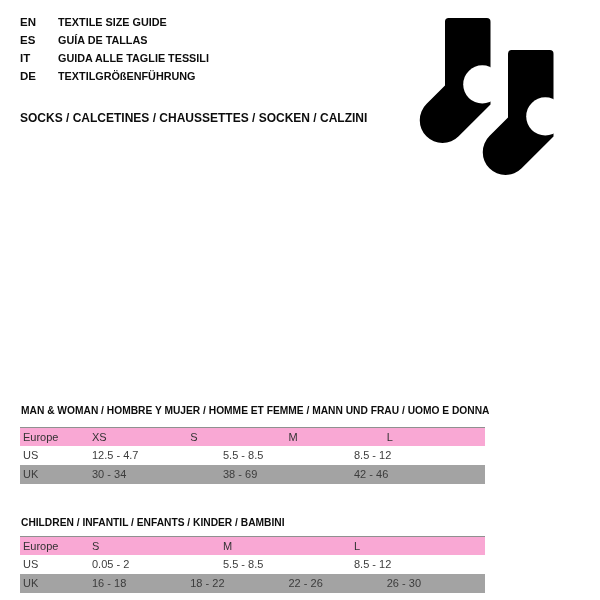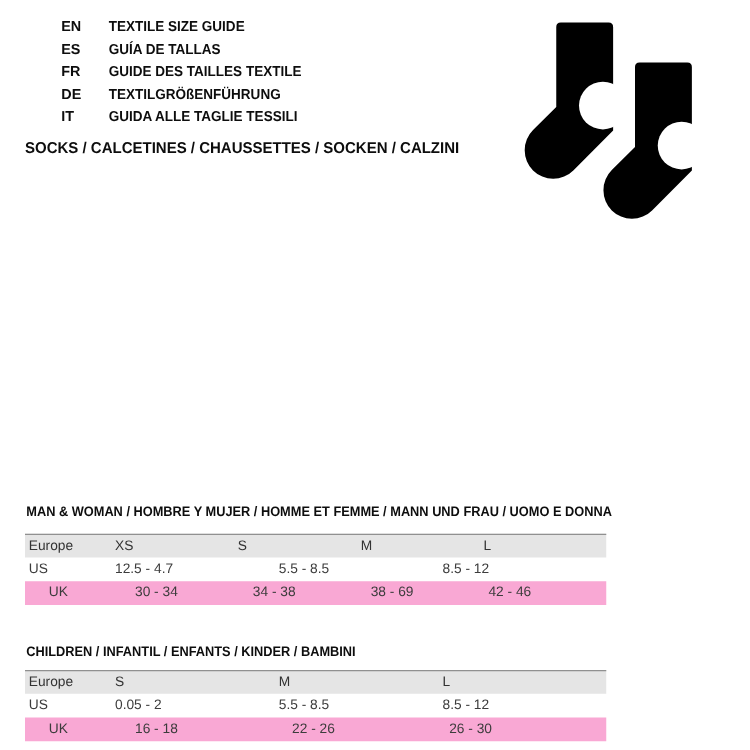--- a/index.html
+++ b/index.html
@@ -10,21 +10,20 @@
     font-family: "Liberation Sans", sans-serif;
     color: #111111;
     overflow: hidden;
   }
 
   
   .langs {
     position: absolute;
     left: 20px;
     top: 13px;
-    margin-left: 29px;
   }
   .lang-row {
     display: flex;
     height: 18px;
     line-height: 18px;
     font-size: 11.5px;
     font-weight: bold;
     color: #0d0d0d;
   }
   .lang-code { width: 38px; }
@@ -79,55 +78,51 @@
   }
   .size-table.t1 { top: 427px; }
   .size-table.t2 { top: 536px; }
 
   .trow {
     display: flex;
     height: 19px;
     line-height: 19px;
   }
   .trow.thead {
-    background: #e5e5e5;
+    background: #f9a8d4;
     border-top: 1px solid #909090;
     color: #333333;
   }
-  .trow.alt { background: #f9a8d4; padding-left: 16px; }
+  .trow.alt { background: #a3a3a3; }
   .cell { flex: 1; text-align: left; white-space: nowrap; }
   .cell.rowlabel {
     flex: 0 0 72px;
     text-align: left;
     padding-left: 3px;
   }
 </style>
 </head>
 <body>
 
 <div class="langs">
   <div class="lang-row">
     <span class="lang-code">EN</span>
     <span class="lang-label">TEXTILE SIZE GUIDE</span>
   </div>
   <div class="lang-row">
     <span class="lang-code">ES</span>
     <span class="lang-label">GUÍA DE TALLAS</span>
   </div>
   <div class="lang-row">
-    <span class="lang-code">FR</span>
-    <span class="lang-label">GUIDE DES TAILLES TEXTILE</span>
+    <span class="lang-code">IT</span>
+    <span class="lang-label">GUIDA ALLE TAGLIE TESSILI</span>
   </div>
   <div class="lang-row">
     <span class="lang-code">DE</span>
     <span class="lang-label">TEXTILGRÖßENFÜHRUNG</span>
-  </div>
-  <div class="lang-row">
-    <span class="lang-code">IT</span>
-    <span class="lang-label">GUIDA ALLE TAGLIE TESSILI</span>
   </div>
 </div>
 
 <div class="category">SOCKS / CALCETINES / CHAUSSETTES / SOCKEN / CALZINI</div>
 
 <svg class="sock-icon" viewBox="0 0 165 180" xmlns="http://www.w3.org/2000/svg" aria-hidden="true">
   <g transform="translate(17.7,8) scale(0.91)">
     <path fill="#000000" d="M30,4 Q30,0 34,0 L76,0 Q80,0 80,4 L80,95 L45,130 A25,25 0 1 1 9.6,94.6 L30,74.2 Z"></path>
     <circle cx="71" cy="73" r="21" fill="#ffffff"></circle>
   </g>
@@ -148,21 +143,20 @@
   </div>
   <div class="trow">
     <span class="cell rowlabel">US</span>
     <span class="cell">12.5 - 4.7</span>
     <span class="cell">5.5 - 8.5</span>
     <span class="cell">8.5 - 12</span>
   </div>
   <div class="trow alt">
     <span class="cell rowlabel">UK</span>
     <span class="cell">30 - 34</span>
-    <span class="cell">34 - 38</span>
     <span class="cell">38 - 69</span>
     <span class="cell">42 - 46</span>
   </div>
 </div>
 
 <div class="tbl-title t2">CHILDREN / INFANTIL / ENFANTS / KINDER / BAMBINI</div>
 <div class="size-table t2">
   <div class="trow thead">
     <span class="cell rowlabel">Europe</span>
     <span class="cell">S</span>
@@ -171,16 +165,17 @@
   </div>
   <div class="trow">
     <span class="cell rowlabel">US</span>
     <span class="cell">0.05 - 2</span>
     <span class="cell">5.5 - 8.5</span>
     <span class="cell">8.5 - 12</span>
   </div>
   <div class="trow alt">
     <span class="cell rowlabel">UK</span>
     <span class="cell">16 - 18</span>
+    <span class="cell">18 - 22</span>
     <span class="cell">22 - 26</span>
     <span class="cell">26 - 30</span>
   </div>
 </div>
 
 </body></html>

